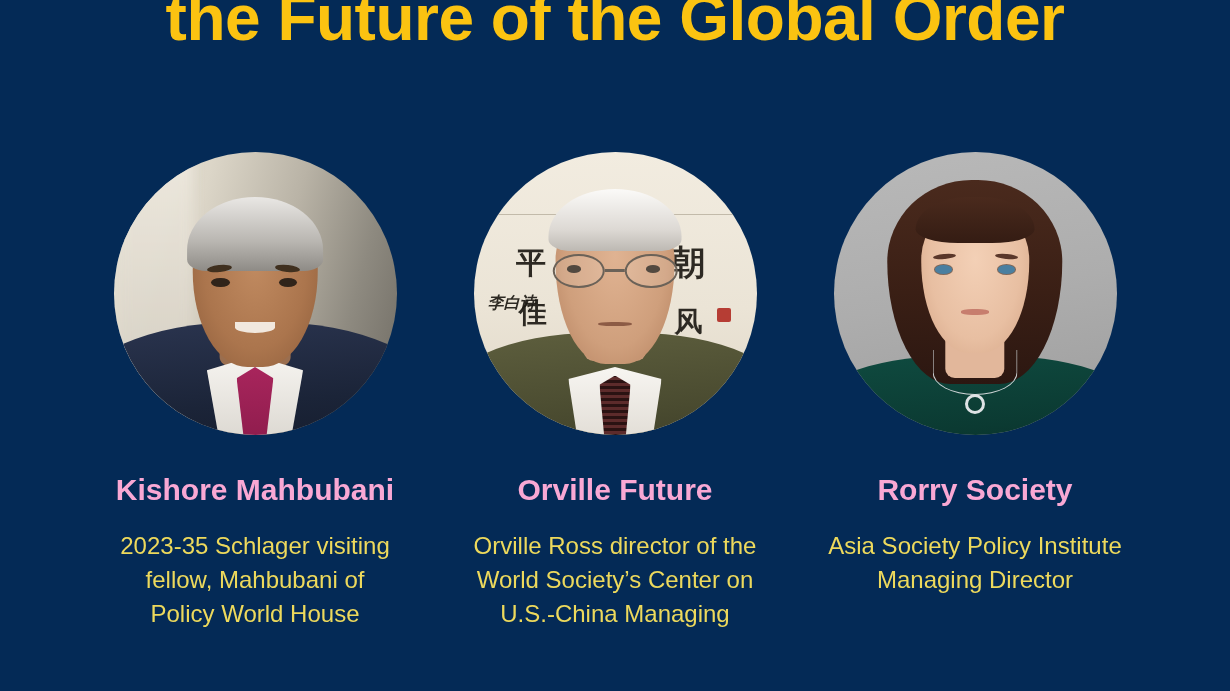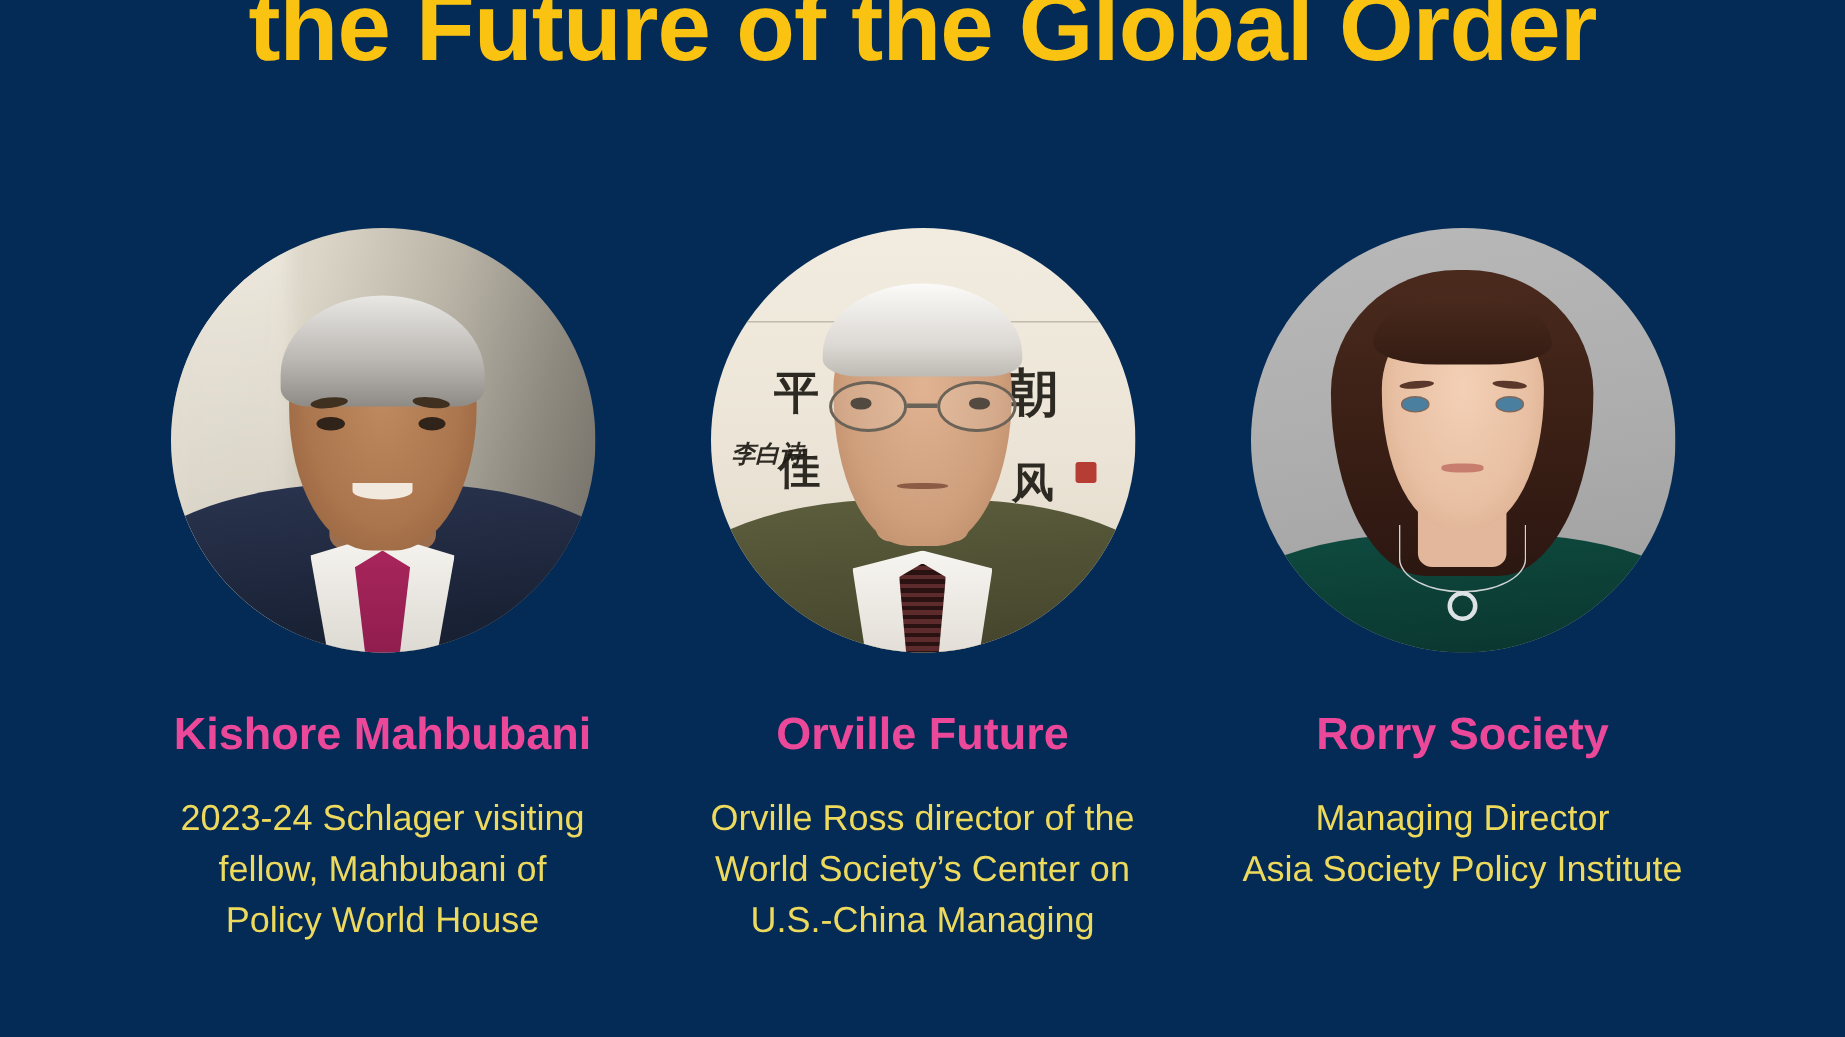--- a/index.html
+++ b/index.html
@@ -288,21 +288,21 @@
     transform:translateX(-50%);
     width:20px; height:20px;
     border:3px solid #dde2e4; border-radius:50%;
   }
 
   
   .name{
     margin-top:40px;
     font-size:30px;
     font-weight:bold;
-    color:#ec4899;
+    color:#f9a8d4;
     text-align:center;
     white-space:nowrap;
     line-height:1;
   }
   .role{
     margin-top:24px;
     font-size:24px;
     font-weight:normal;
     color:#EDD95C;
     text-align:center;
@@ -331,21 +331,21 @@
       <div class="face"></div>
       <div class="hair"></div>
       <div class="brow l"></div>
       <div class="brow r"></div>
       <div class="eye l"></div>
       <div class="eye r"></div>
       <div class="mouth"></div>
     </div>
     <div class="name">Kishore Mahbubani</div>
     <div class="role">
-      <div>2023-24 Schlager visiting</div>
+      <div>2023-35 Schlager visiting</div>
       <div>fellow, Mahbubani of</div>
       <div>Policy World House</div>
     </div>
   </div>
 
   <div class="speaker s2">
     <div class="portrait p2">
       <div class="pbg"></div>
       <div class="scroll-line a"></div>
       <div class="scroll-line b"></div>
@@ -389,18 +389,18 @@
       <div class="brow l"></div>
       <div class="brow r"></div>
       <div class="eye l"></div>
       <div class="eye r"></div>
       <div class="mouth"></div>
       <div class="chain"></div>
       <div class="pendant"></div>
     </div>
     <div class="name">Rorry Society</div>
     <div class="role">
+      <div>Asia Society Policy Institute</div>
       <div>Managing Director</div>
-      <div>Asia Society Policy Institute</div>
     </div>
   </div>
 
 </div>
 
 </body></html>

